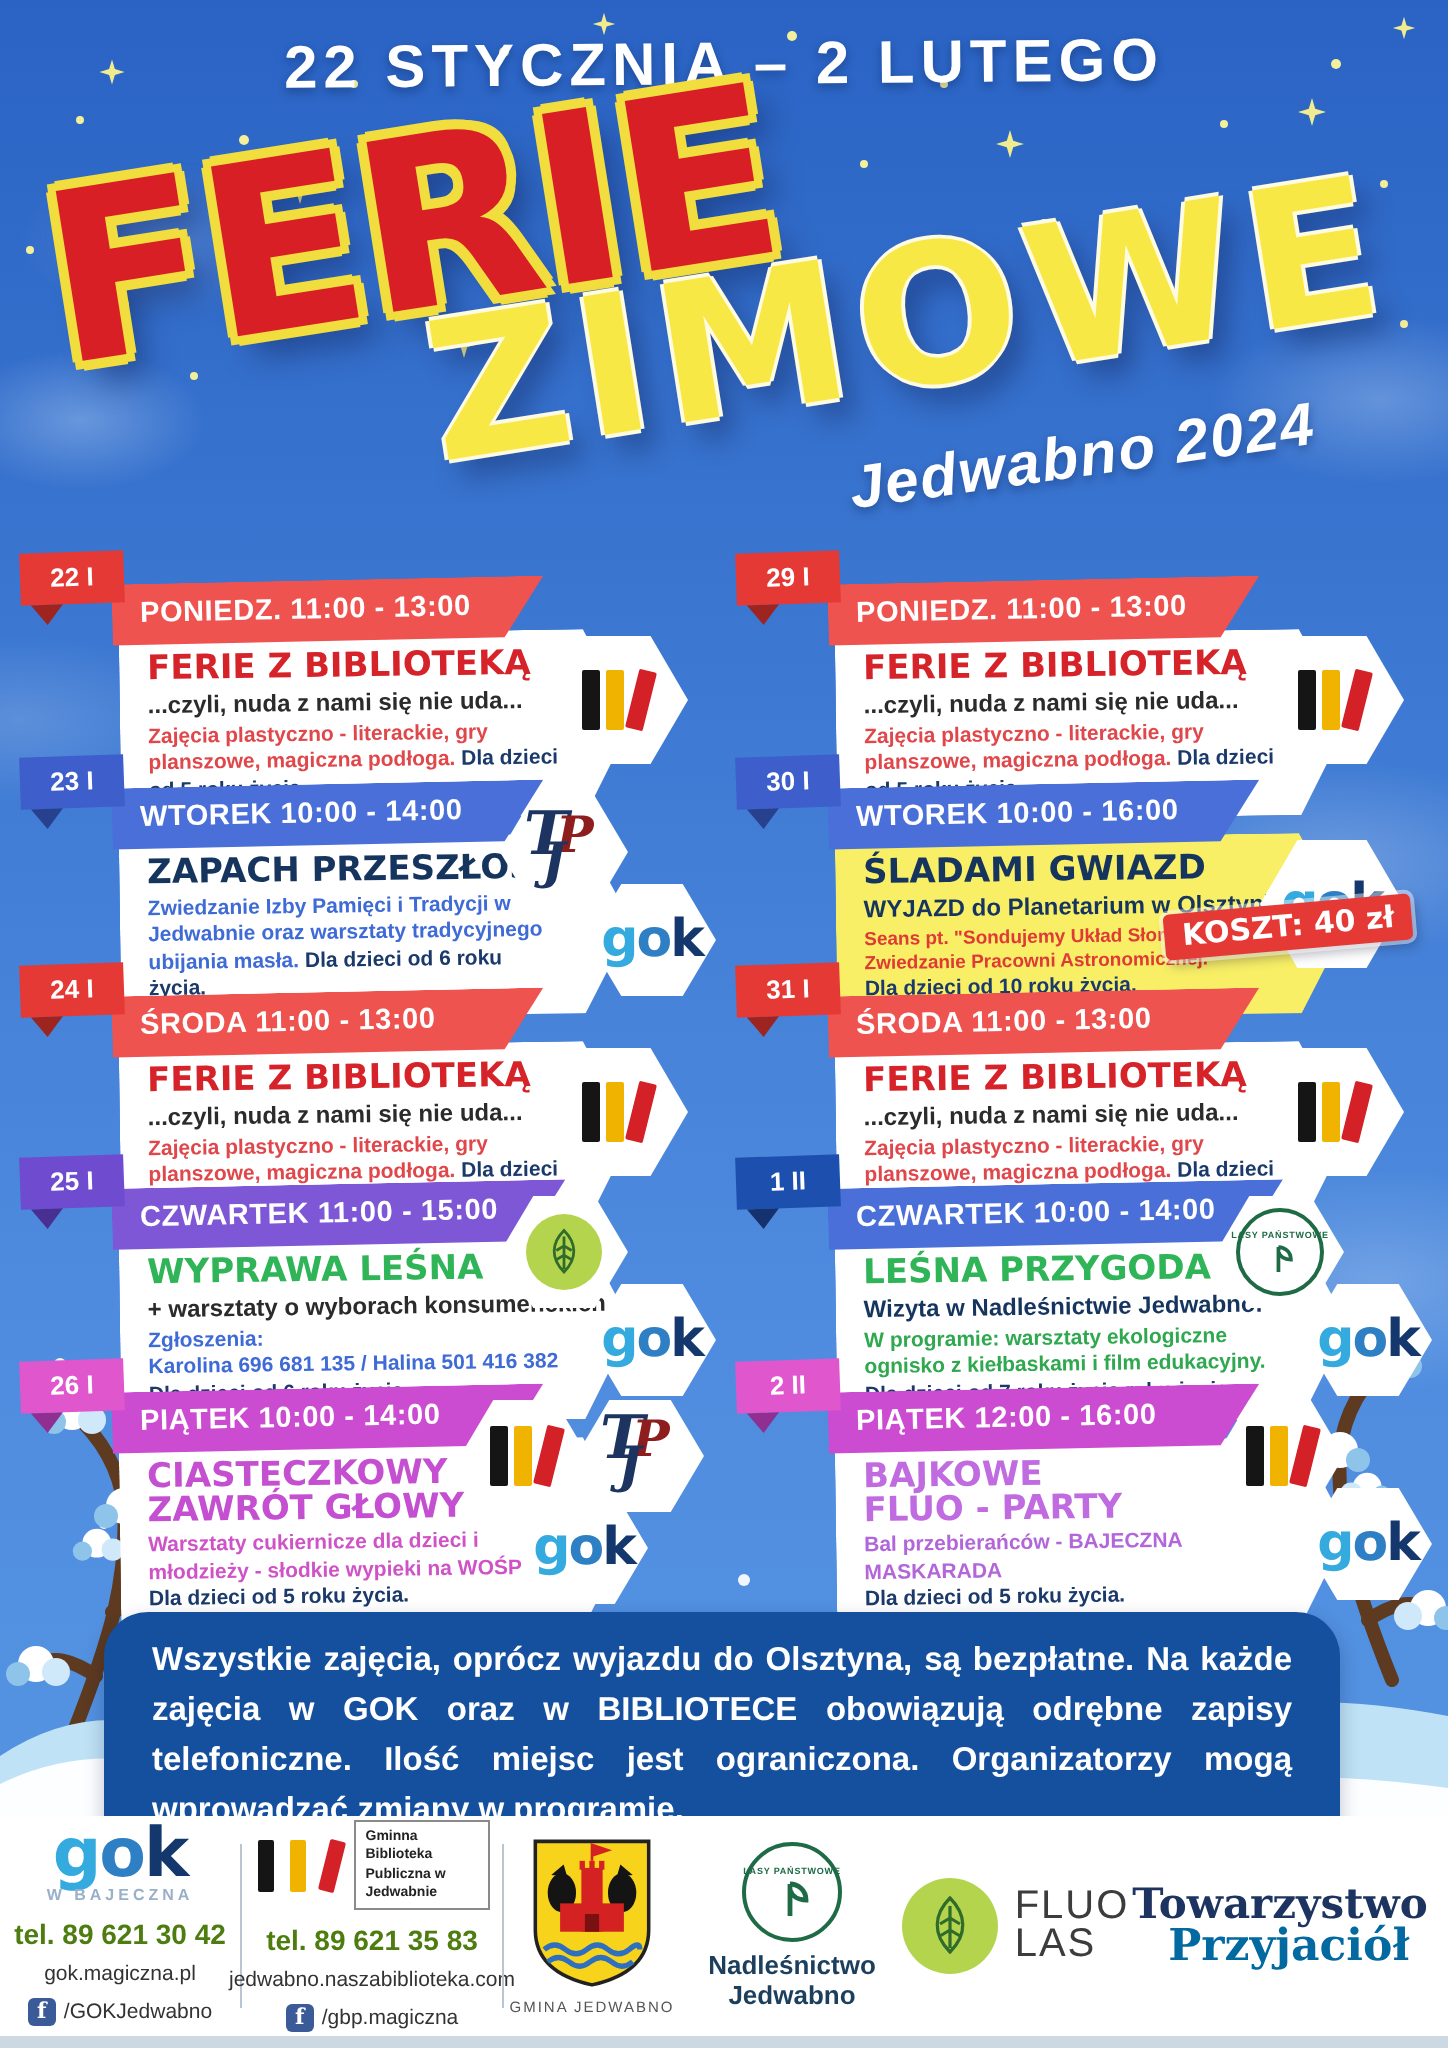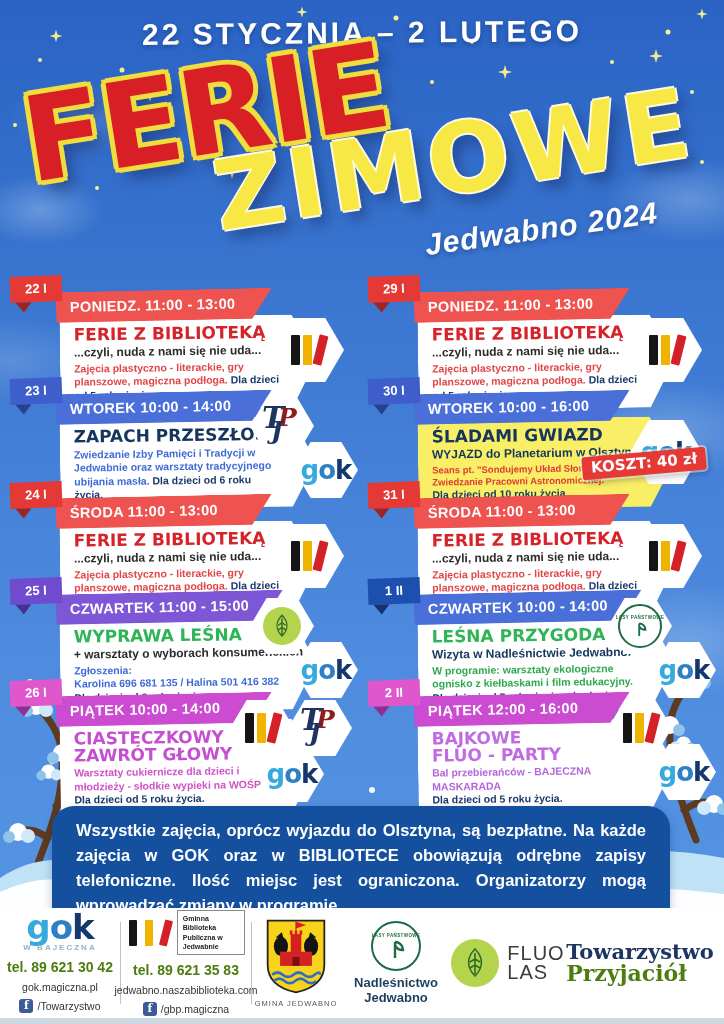--- a/index.html
+++ b/index.html
@@ -121,21 +121,21 @@
   .librow .bar{width:8px;height:26px;}
   .libbox{border:1px solid #8a8a8a;padding:3px 5px;font-weight:bold;font-size:7px;
     line-height:1.3;color:#222;width:56px;}
   .gmina-label{font-size:7.5px;letter-spacing:1px;color:#555;margin-top:3px;}
   .nadl-label{font-weight:bold;font-size:13px;line-height:1.15;color:#1c3f5e;
     text-align:center;margin-top:5px;}
   .przezrow{display:flex;align-items:center;gap:8px;}
   .przez-label{font-size:20px;line-height:.95;letter-spacing:1px;color:#3c3c3c;}
   .tpjf{font-family:"DejaVu Serif",serif;font-weight:bold;line-height:1.02;}
   .tpjf .l1{font-size:21px;color:#1d3461}
-  .tpjf .l2{font-size:22px;color:#4d7c0f;margin-left:0}
+  .tpjf .l2{font-size:22px;color:#0369a1;margin-left:18px}
   .tpjf .l3{font-size:21px;color:#1d3461;margin-left:6px}
   .bstrip{position:absolute;left:0;top:1018px;width:724px;height:6px;background:#ccd9e3;z-index:6;}
 </style>
 </head>
 <body>
 
 <div class="poster">
 
   <svg class="stars" width="724" height="270">
     <g fill="#f4ef9b">
@@ -385,21 +385,21 @@
   <div class="infobox">Wszystkie zajęcia, oprócz wyjazdu do Olsztyna, są bezpłatne. Na każde zajęcia w GOK oraz w BIBLIOTECE obowiązują odrębne zapisy telefoniczne. Ilość miejsc jest ograniczona. Organizatorzy mogą wprowadzać zmiany w programie.</div>
 
   <div class="footer">
     <div class="fblock fb-gok">
       <div class="gok-logo"><i class="g">g</i><i class="o">o</i><i class="k">k</i></div>
       <div class="gok-sub">W BAJECZNA</div>
       <div class="ftel">tel. 89 621 30 42</div>
       <div class="fweb">gok.magiczna.pl</div>
       <div class="ffb">
           <span class="fbicon">f</span>
-          <span>/Towarzystwo</span>
+          <span>/GOKJedwabno</span>
         </div>
     </div>
     <div class="fdiv"></div>
     <div class="fblock fb-lib">
       <div class="librow">
         <i class="bar bb"></i>
           <i class="bar by"></i>
           <i class="bar br"></i>
         <span class="libbox">Gminna Biblioteka Publiczna w Jedwabnie</span>
       </div>

